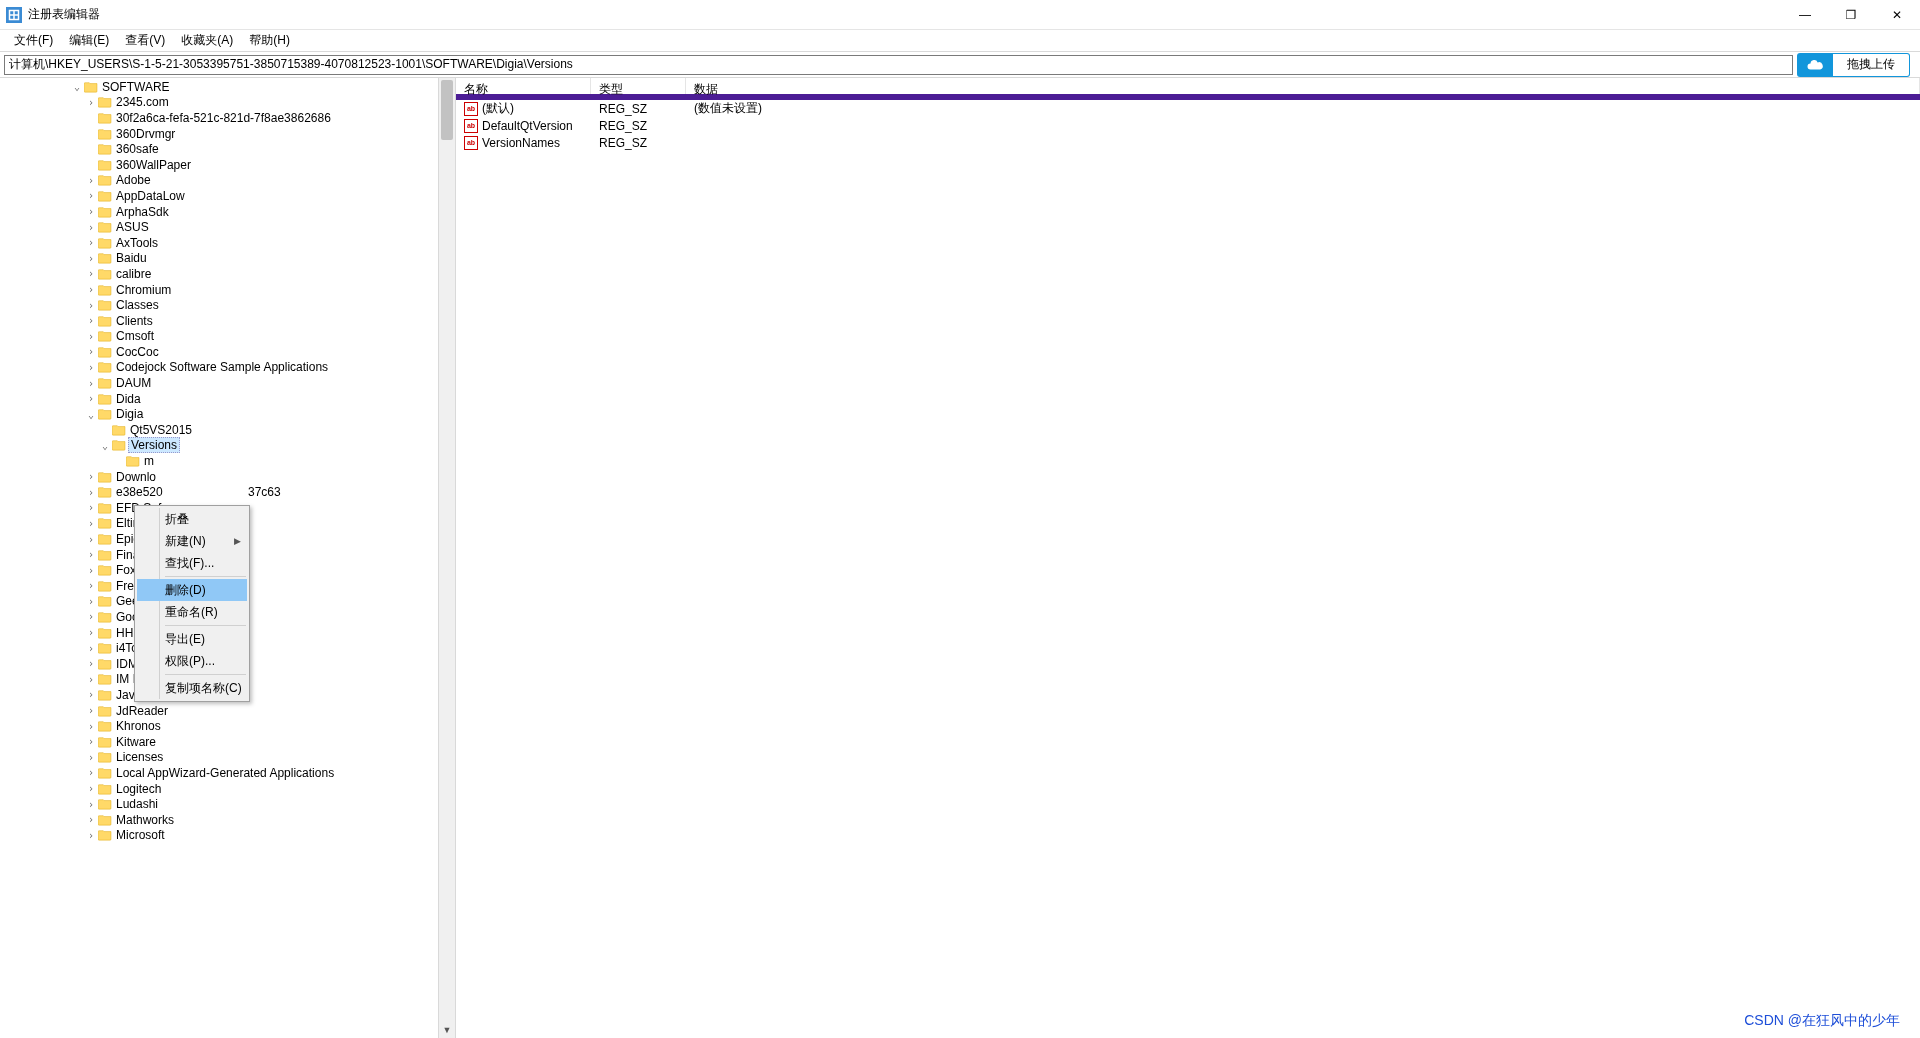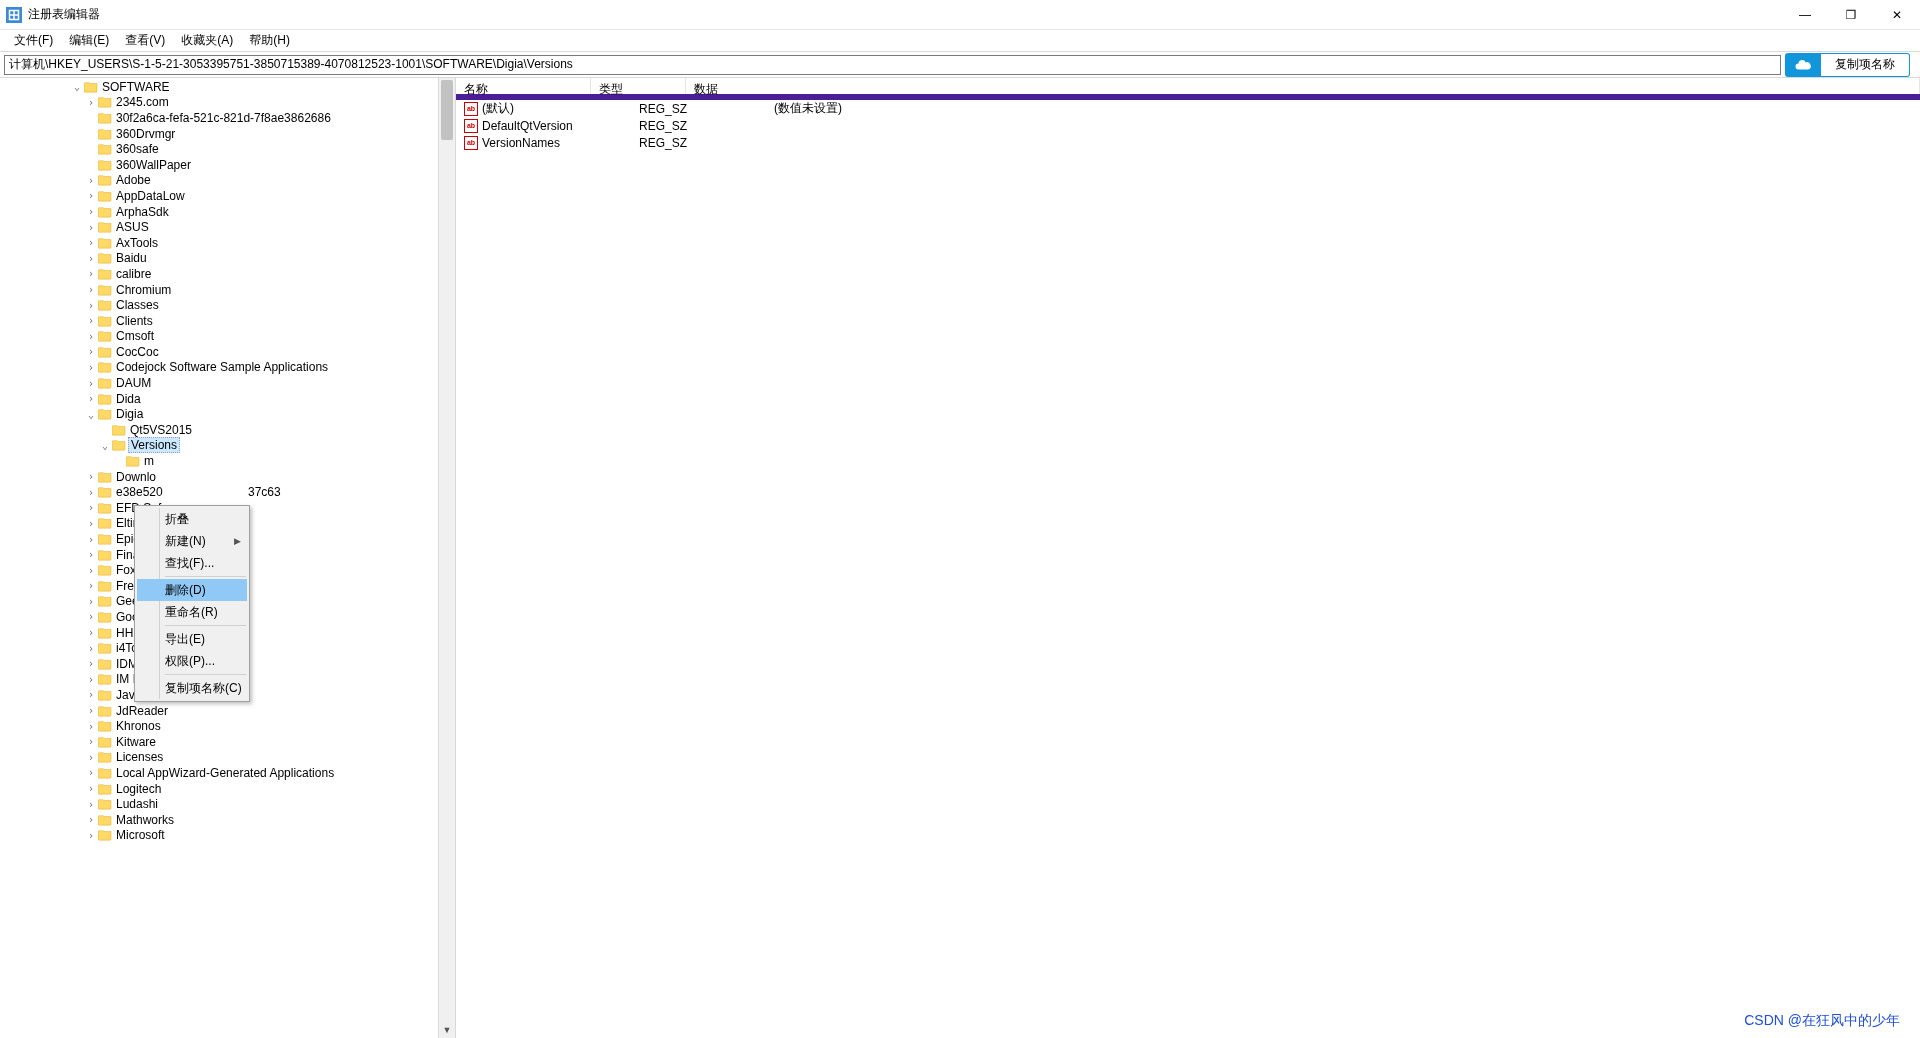--- a/index.html
+++ b/index.html
@@ -28,21 +28,21 @@
 .tree-row .lbl { padding:0 2px; }
 .tree-row.sel .lbl { background:#cce8ff; border:1px dotted #99c; }
 .tree-scroll { position:absolute; right:0; top:0; bottom:0; width:17px; background:#f0f0f0; border-left:1px solid #d9d9d9; }
 .tree-scroll .thumb { position:absolute; left:2px; right:2px; top:2px; height:60px; background:#c2c2c2; border-radius:2px; }
 .tree-scroll .arr { position:absolute; left:0; right:0; height:17px; display:flex; align-items:center; justify-content:center; color:#555; font-size:9px; }
 .tree-scroll .arr.up { top:0; } .tree-scroll .arr.dn { bottom:0; }
 .values { flex:1; overflow:hidden; }
 .vhead { display:flex; height:22px; border-bottom:6px solid #4c1d95; }
 .vcol { padding:3px 8px; border-right:1px solid #e5e5e5; background:#fff; }
 .vcol.n { width:135px; } .vcol.t { width:95px; } .vcol.d { flex:1; }
-.vrow { display:flex; height:17px; align-items:center;gap:40px; }
+.vrow { display:flex; height:17px; align-items:center; }
 .vcell { padding:0 8px; display:flex; align-items:center; }
 .vcell.n { width:135px; } .vcell.t { width:95px; } .vcell.d { flex:1; }
 .vicon { width:14px; height:14px; margin-right:4px; display:inline-flex; align-items:center; justify-content:center; background:#fff; border:1px solid #c00; }
 .vicon span { font-size:7px; color:#c00; font-weight:bold; }
 .ctxmenu { position:absolute; left:134px; top:427px; width:116px; background:#f0f0f0; border:1px solid #a0a0a0; box-shadow:2px 2px 4px rgba(0,0,0,0.25); z-index:1000; padding:2px; }
 .ctxitem { height:22px; display:flex; align-items:center; padding-left:28px; position:relative; }
 .ctxitem:hover,.ctxitem.hl { background:#90c8f6; }
 .ctxitem .sub { position:absolute; right:6px; font-size:9px; color:#555; }
 .ctxsep { height:1px; background:#d0d0d0; margin:2px 1px 2px 28px; }
 .vsep { position:absolute; top:2px; bottom:2px; left:24px; width:1px; background:#d0d0d0; }
@@ -85,21 +85,21 @@
 
 <div class="addrrow">
   <input class="addr" value="计算机\HKEY_USERS\S-1-5-21-3053395751-3850715389-4070812523-1001\SOFTWARE\Digia\Versions" style="">
   <div class="uploadgroup">
     <div class="cloudbtn">
       <svg viewBox="0 0 24 24">
           <path d="M19 18H6a4 4 0 010-8 5 5 0 019.6-1.5A3.5 3.5 0 0119 18z"></path>
         </svg>
     </div>
     <div class="uploadbtn">
-        <span>复制项名称</span>
+        <span>拖拽上传</span>
       </div>
   </div>
 </div>
 
 <div class="body">
 
   <div class="treewrap">
     <div class="tree" id="tree">
         <div class="tree-row" style="padding-left: 70px;">
           <span class="exp">⌄</span>

